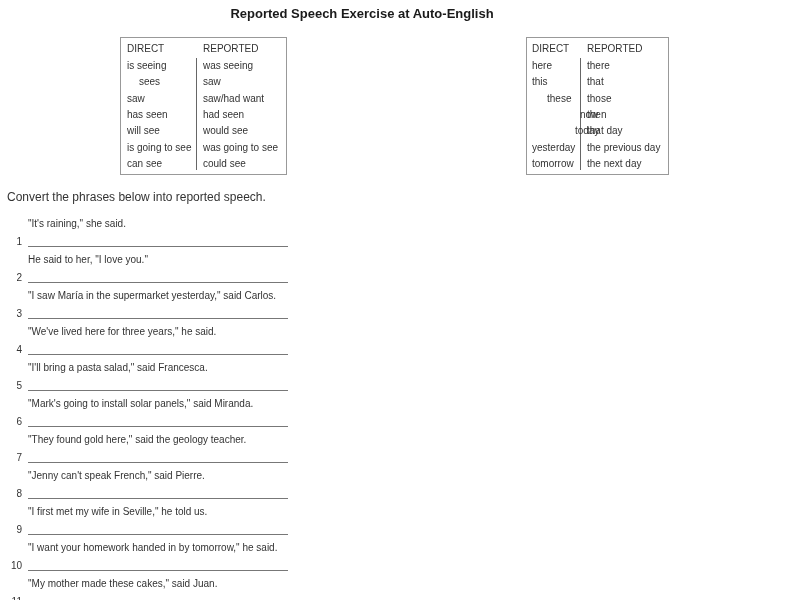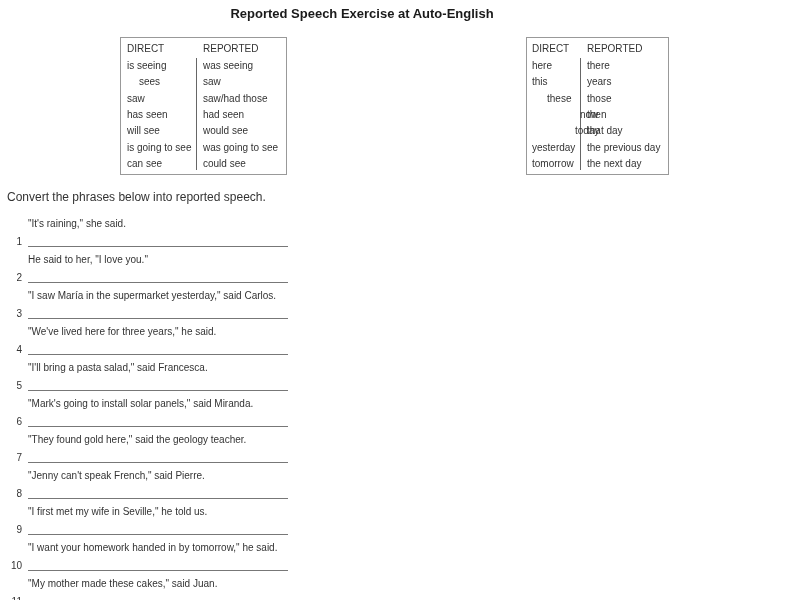--- a/index.html
+++ b/index.html
@@ -22,39 +22,39 @@
 
 <div class="table" style="left:120px; top:37px; width:165px; height:136px;">
   <span class="hdr" style="left:6px;">DIRECT</span>
   <span class="hdr" style="left:82px;">REPORTED</span>
   <div class="vline" style="left:75px; height:112px;"></div>
   <span class="cell" style="left:6px; top:22px;">is seeing</span>
   <span class="cell" style="left:82px; top:22px;">was seeing</span>
   <span class="cell" style="left:18px; top:38px;">sees</span>
   <span class="cell" style="left:82px; top:38px;">saw</span>
   <span class="cell" style="left:6px; top:55px;">saw</span>
-  <span class="cell" style="left:82px; top:55px;">saw/had those</span>
+  <span class="cell" style="left:82px; top:55px;">saw/had want</span>
   <span class="cell" style="left:6px; top:71px;">has seen</span>
   <span class="cell" style="left:82px; top:71px;">had seen</span>
   <span class="cell" style="left:6px; top:87px;">will see</span>
   <span class="cell" style="left:82px; top:87px;">would see</span>
   <span class="cell" style="left:6px; top:104px;">is going to see</span>
   <span class="cell" style="left:82px; top:104px;">was going to see</span>
   <span class="cell" style="left:6px; top:120px;">can see</span>
   <span class="cell" style="left:82px; top:120px;">could see</span>
 </div>
 
 <div class="table" style="left:526px; top:37px; width:141px; height:136px;">
   <span class="hdr" style="left:5px;">DIRECT</span>
   <span class="hdr" style="left:60px;">REPORTED</span>
   <div class="vline" style="left:53px; height:112px;"></div>
   <span class="cell" style="left:5px; top:22px;">here</span>
   <span class="cell" style="left:60px; top:22px;">there</span>
   <span class="cell" style="left:5px; top:38px;">this</span>
-  <span class="cell" style="left:60px; top:38px;">years</span>
+  <span class="cell" style="left:60px; top:38px;">that</span>
   <span class="cell" style="left:20px; top:55px;">these</span>
   <span class="cell" style="left:60px; top:55px;">those</span>
   <span class="cell" style="left:5px; top:71px;padding-left:48px;">now</span>
   <span class="cell" style="left:60px; top:71px;">then</span>
   <span class="cell" style="left:5px; top:87px;padding-left:43px;">today</span>
   <span class="cell" style="left:60px; top:87px;">that day</span>
   <span class="cell" style="left:5px; top:104px;">yesterday</span>
   <span class="cell" style="left:60px; top:104px;">the previous day</span>
   <span class="cell" style="left:5px; top:120px;">tomorrow</span>
   <span class="cell" style="left:60px; top:120px;">the next day</span>

